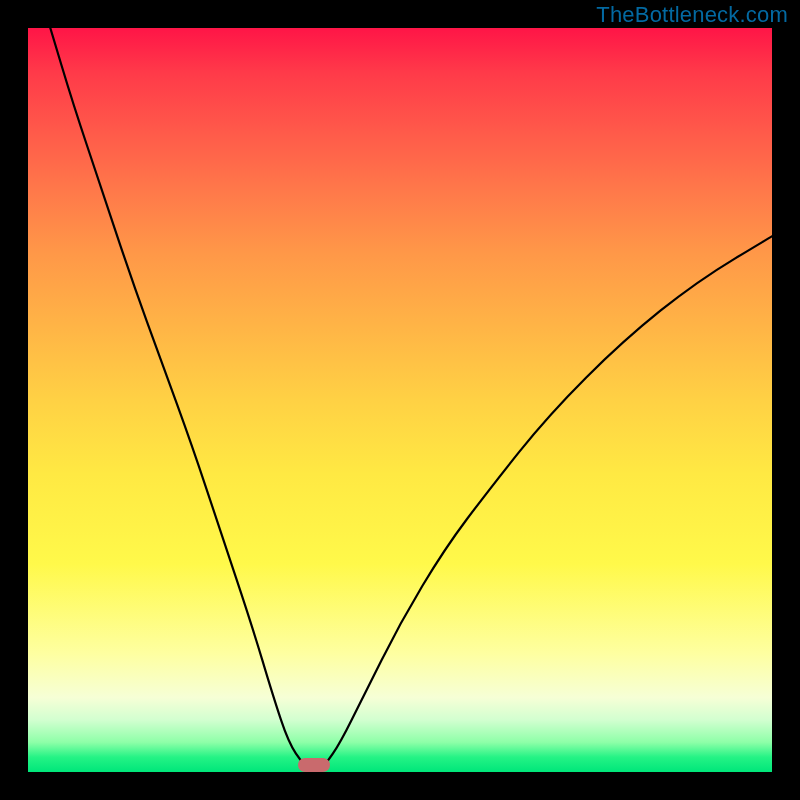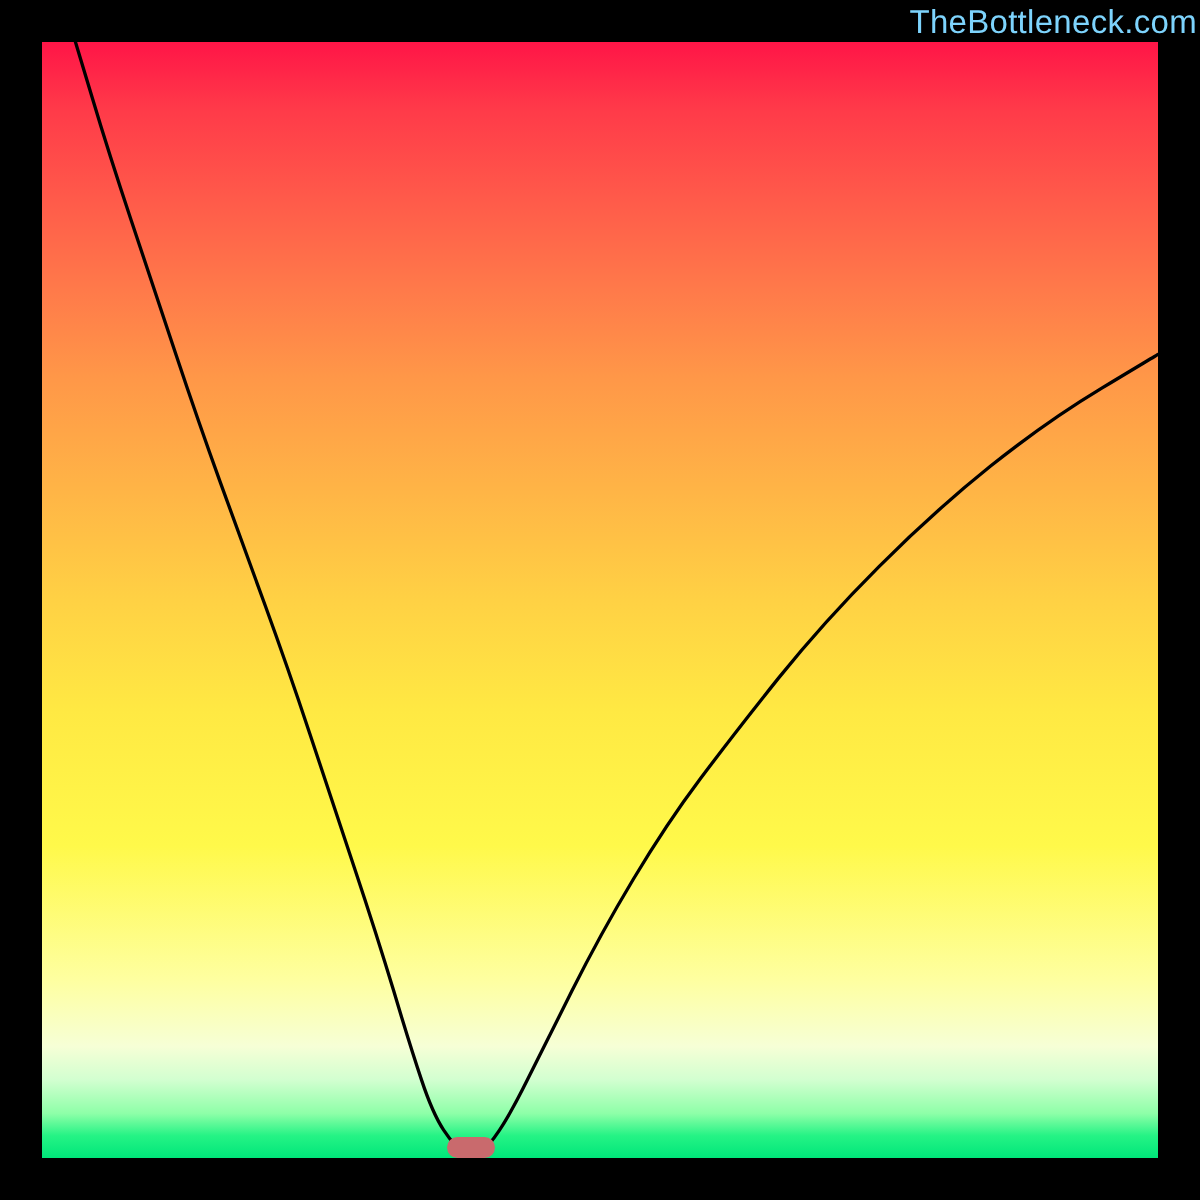--- a/index.html
+++ b/index.html
@@ -6,22 +6,22 @@
   body { width: 800px; height: 800px; overflow: hidden; font-family: Arial, sans-serif; }
   .outer {
     width: 800px;
     height: 800px;
     background: #000;
     position: relative;
   }
   .watermark {
     position: absolute;
     top: 2px;
-    right: 2px;
-    color: #7dd3fc;
+    right: 12px;
+    color: #0369a1;
     font-size: 22px;
     font-weight: 500;
     z-index: 10;
     letter-spacing: 0.2px;
   }
   .plot {
     position: absolute;
     left: 28px;
     top: 28px;
     width: 744px;

